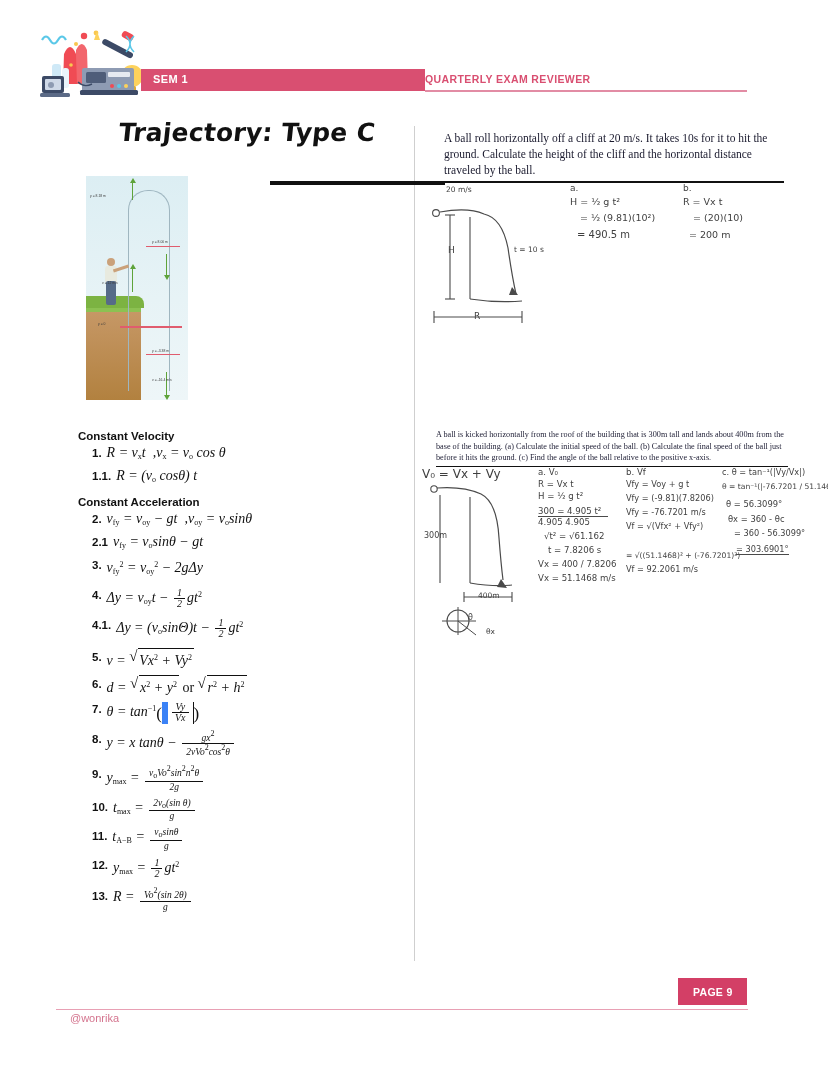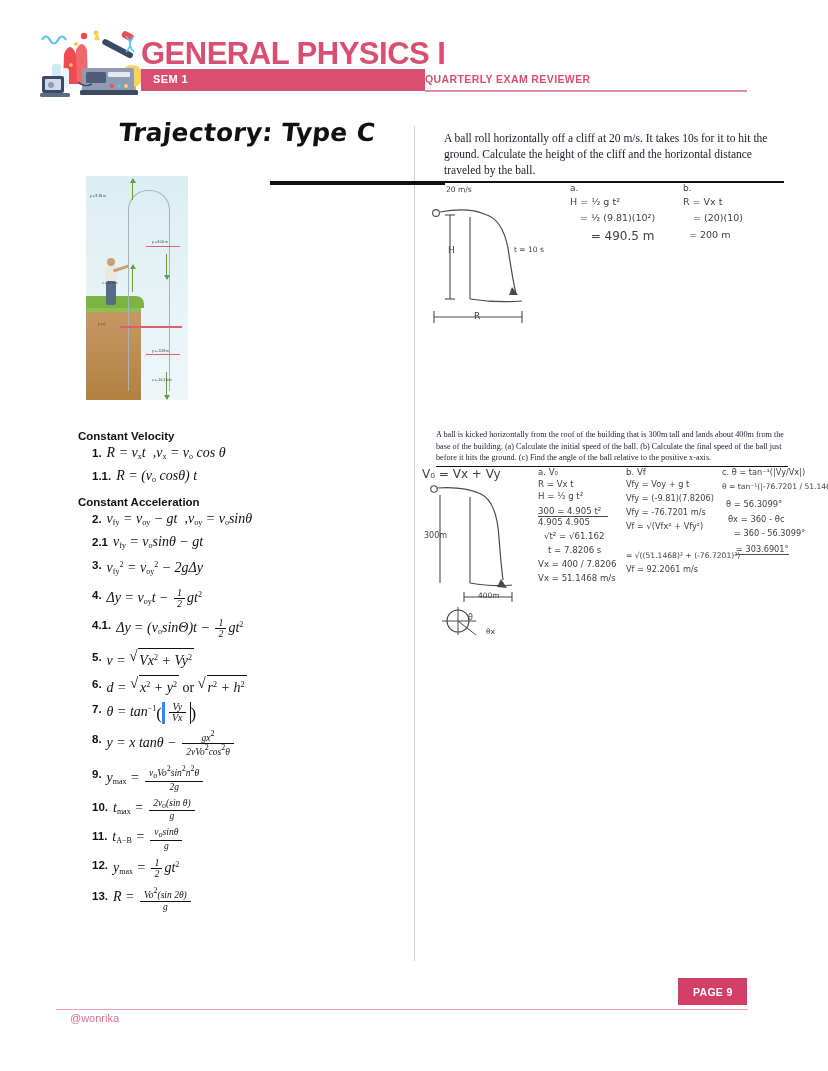--- a/index.html
+++ b/index.html
@@ -99,21 +99,21 @@
   sup.v{font-size:8px;font-style:normal;vertical-align:5px;}
   .frac{display:inline-block;text-align:center;vertical-align:-5px;font-size:10px;line-height:1.05;margin:0 2px;}
   .frac .num{display:block;border-bottom:1px solid #111;padding:0 3px;}
   .frac .den{display:block;padding:0 3px;}
   .bigfrac{display:inline-block;text-align:center;vertical-align:-8px;font-size:9.5px;line-height:1.1;margin:0 2px;}
   .bigfrac .num{display:block;border-bottom:1px solid #111;padding:0 4px;}
   .bigfrac .den{display:block;padding:0 4px;}
   .sqrt{display:inline-block;position:relative;padding-left:9px;}
   .sqrt:before{content:"\221A";position:absolute;left:0;top:-1px;font-size:15px;font-style:normal;}
   .sqrt > .rad{border-top:1px solid #111;padding:0 2px 0 1px;display:inline-block;}
-  .absbar{display:inline-block;border-left:3px solid #3b82f6;border-right:1px solid #111;padding:0 2px;}
+  .absbar{display:inline-block;border-left:6px solid #3b82f6;border-right:1px solid #111;padding:0 2px;}
   .paren{font-style:normal;font-size:17px;vertical-align:-3px;}
 
   
   .right-col{position:absolute;left:430px;top:130px;width:360px;}
   .prob-text{
     font-family:"Liberation Serif", serif;
     font-size:11.5px;color:#1a1a2e;line-height:16px;
   }
   .prob-text.small{font-size:8.2px;line-height:11.5px;color:#24243a;}
   .prob-rule{height:2px;background:#111;margin-top:3px;}
@@ -171,21 +171,20 @@
 
         <rect x="4" y="52" width="22" height="17" rx="2" fill="#3c4a66"></rect>
         <rect x="7" y="55" width="16" height="11" rx="1" fill="#cfd9e8"></rect>
         <circle cx="13" cy="61" r="3" fill="#8e9bb3"></circle>
         <rect x="2" y="69" width="30" height="4" rx="1.5" fill="#5b6a86"></rect>
 
         <path d="M40 58 q6 6 14 2" fill="none" stroke="#3c4a66" stroke-width="1.4"></path>
       </svg>
     </div>
 
-    <div class="hdr-title">GENERAL PHYSICS I</div>
 
     <div class="sem-bar">
       <span>SEM 1</span>
     </div>
 
     <div class="qtr-label">QUARTERLY EXAM REVIEWER</div>
     <div class="qtr-rule"></div>
   </div>
 
   <div class="col-divider"></div>
@@ -368,21 +367,21 @@
       </svg>
       <div class="hw-ln" style="position:absolute;left:16px;top:2px;font-size:7.5px;">20 m/s</div>
       <div class="hw-ln" style="position:absolute;left:18px;top:62px;font-size:9px;">H</div>
       <div class="hw-ln" style="position:absolute;left:44px;top:128px;font-size:9px;">R</div>
       <div class="hw-ln" style="position:absolute;left:84px;top:62px;font-size:7.5px;">t = 10 s</div>
 
       <div class="hw-blk" style="left:140px;top:0px;">
         <div class="hw-ln" style="font-size:9px;">a.</div>
         <div class="hw-ln" style="font-size:9.5px;margin-top:3px;">H = ½ g t²</div>
         <div class="hw-ln" style="font-size:9.5px;margin-top:5px;margin-left:10px;">= ½ (9.81)(10²)</div>
-        <div class="hw-ln" style="font-size:12px;margin-top:6px;margin-left:20px;text-align:center;">= 490.5 m</div>
+        <div class="hw-ln" style="font-size:10px;margin-top:6px;margin-left:7px;">= 490.5 m</div>
       </div>
 
       <div class="hw-blk" style="left:253px;top:0px;">
         <div class="hw-ln" style="font-size:9px;">b.</div>
         <div class="hw-ln" style="font-size:9.5px;margin-top:3px;">R = Vx t</div>
         <div class="hw-ln" style="font-size:9.5px;margin-top:5px;margin-left:10px;">= (20)(10)</div>
         <div class="hw-ln" style="font-size:9.5px;margin-top:6px;margin-left:6px;">= 200 m</div>
       </div>
     </div>
 

